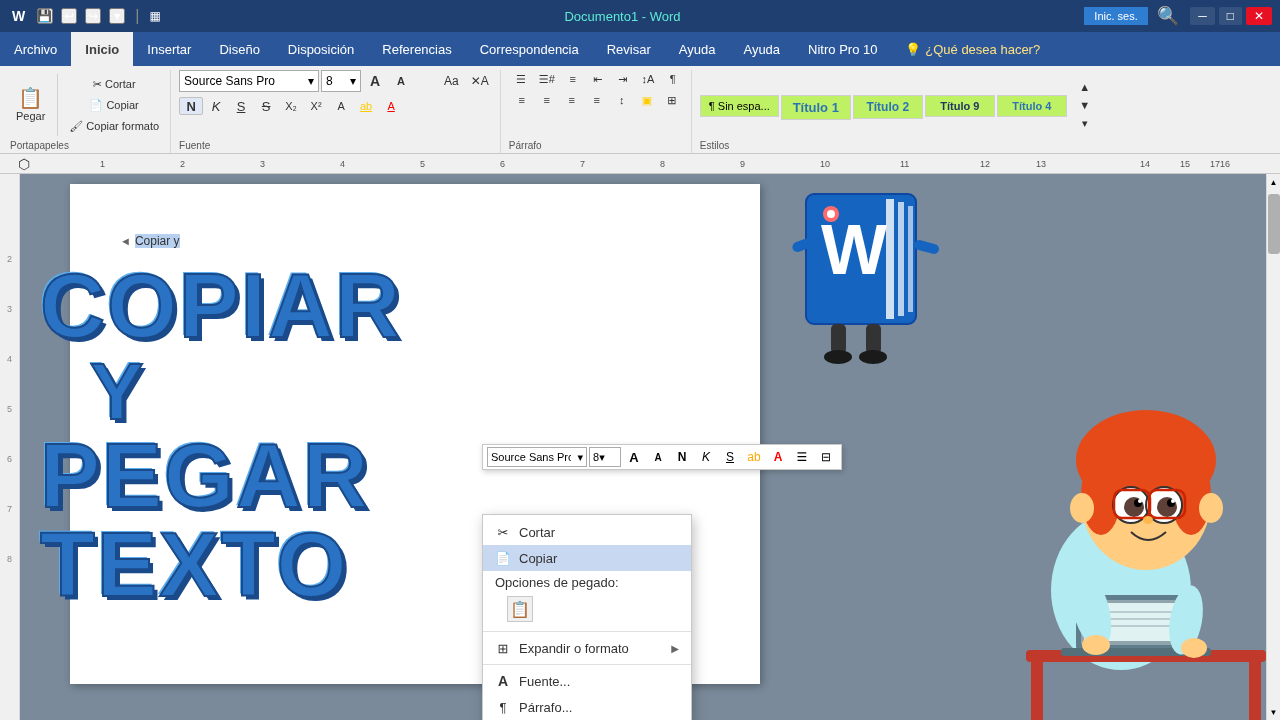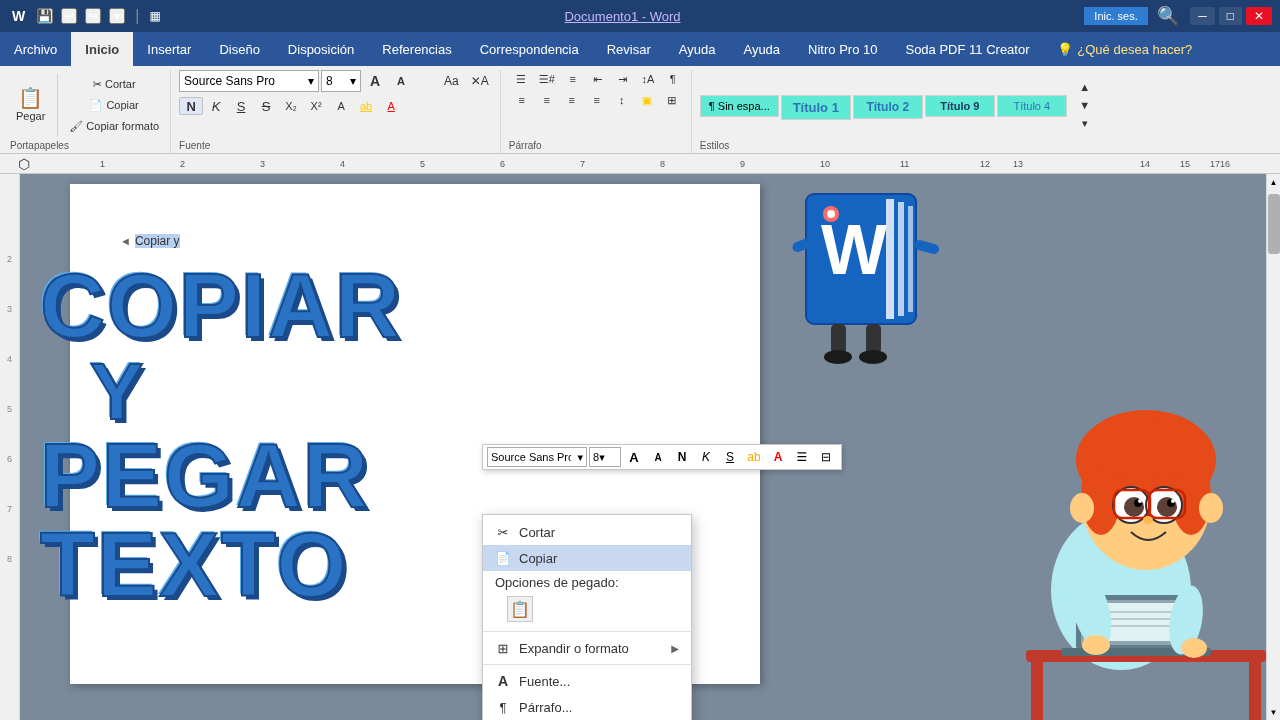--- a/index.html
+++ b/index.html
@@ -9,21 +9,21 @@
     #title-bar {
       height: 32px;
       background: #1e3f6f;
       display: flex;
       align-items: center;
       justify-content: space-between;
       padding: 0 8px;
       color: white;
     }
     #title-bar-left { display: flex; align-items: center; gap: 8px; }
-    #title-bar-center { font-size: 13px; color: #c4b5fd; flex: 1; text-align: center; text-decoration: underline; }
+    #title-bar-center { font-size: 13px; color: #5eead4; flex: 1; text-align: center; }
     #title-bar-right { display: flex; align-items: center; gap: 4px; }
     .title-btn {
       background: rgba(255,255,255,0.1);
       border: none;
       color: white;
       font-size: 12px;
       padding: 2px 8px;
       cursor: pointer;
       border-radius: 2px;
     }
@@ -315,21 +315,21 @@
     }
 
     
     .fmt-b { font-weight: bold; font-size: 13px; }
     .fmt-i { font-style: italic; font-size: 13px; }
     .fmt-u { text-decoration: underline; font-size: 13px; }
     .fmt-s { text-decoration: line-through; font-size: 13px; }
     .style-btn {
       padding: 4px 8px;
       border: 1px solid #d0d0d0;
-      background: #5eead4;
+      background: #bef264;
       font-size: 11px;
       cursor: pointer;
       min-width: 70px;
       text-align: center;
     }
 
     
     .doc-inner {
       padding: 40px 50px;
       position: relative;
@@ -367,21 +367,20 @@
   <div class="ribbon-tab active">Inicio</div>
   <div class="ribbon-tab">Insertar</div>
   <div class="ribbon-tab">Diseño</div>
   <div class="ribbon-tab">Disposición</div>
   <div class="ribbon-tab">Referencias</div>
   <div class="ribbon-tab">Correspondencia</div>
   <div class="ribbon-tab">Revisar</div>
   <div class="ribbon-tab">Ayuda</div>
   <div class="ribbon-tab">Ayuda</div>
   <div class="ribbon-tab">Nitro Pro 10</div>
-  <div class="ribbon-tab">Soda PDF 11 Creator</div>
   <div class="ribbon-tab" style="color:#ffe080;">💡 ¿Qué desea hacer?</div>
 </div>
 
 <div id="ribbon-toolbar">
 
   <div class="ribbon-group" style="min-width:90px;">
     <div class="ribbon-group-content">
       <div style="display:flex;flex-direction:column;align-items:center;border-right:1px solid #d0d0d0;padding-right:6px;height:62px;justify-content:center;">
         <button class="ribbon-btn" style="height:62px;">
           <span class="ribbon-btn-icon">📋</span>
@@ -461,21 +460,21 @@
     <div class="section-label">Párrafo</div>
   </div>
 
   <div class="ribbon-group" style="min-width:380px;flex:1;border-right:none;">
     <div class="ribbon-group-content" style="gap:2px;flex-wrap:nowrap;overflow:hidden;height:62px;align-items:center;">
       <div style="display:flex;gap:2px;flex-wrap:wrap;max-height:62px;overflow:hidden;align-items:flex-start;padding-top:4px;">
         <button class="style-btn" style="font-size:11px;min-width:75px;">¶ Sin espa...</button>
         <button class="style-btn" style="font-size:13px;font-weight:bold;color:#2e74b5;min-width:70px;">Título 1</button>
         <button class="style-btn" style="font-size:12px;font-weight:bold;color:#2e74b5;min-width:70px;">Título 2</button>
         <button class="style-btn" style="font-size:11px;font-weight:bold;color:#1f3763;min-width:70px;">Título 9</button>
-        <button class="style-btn" style="font-size:11px;font-weight:normal;color:#2e74b5;min-width:70px;">Título 4</button>
+        <button class="style-btn" style="font-size:11px;font-weight:bold;color:#2e74b5;min-width:70px;">Título 4</button>
       </div>
       <div style="display:flex;flex-direction:column;justify-content:center;margin-left:4px;">
         <button class="ribbon-btn-small">▲</button>
         <button class="ribbon-btn-small">▼</button>
         <button class="ribbon-btn-small">▾</button>
       </div>
     </div>
     <div class="section-label">Estilos</div>
   </div>
 </div>
@@ -487,21 +486,21 @@
   <span class="ruler-num" style="left:260px;">3</span>
   <span class="ruler-num" style="left:340px;">4</span>
   <span class="ruler-num" style="left:420px;">5</span>
   <span class="ruler-num" style="left:500px;">6</span>
   <span class="ruler-num" style="left:580px;">7</span>
   <span class="ruler-num" style="left:660px;">8</span>
   <span class="ruler-num" style="left:740px;">9</span>
   <span class="ruler-num" style="left:820px;">10</span>
   <span class="ruler-num" style="left:900px;">11</span>
   <span class="ruler-num" style="left:980px;">12</span>
-  <span class="ruler-num" style="left:1013px;">13</span>
+  <span class="ruler-num" style="left:1036px;">13</span>
   <span class="ruler-num" style="left:1140px;">14</span>
   <span class="ruler-num" style="left:1180px;">15</span>
   <span class="ruler-num" style="left:1220px;">16</span>
   <span class="ruler-num" style="left:1210px;">17</span>
 </div>
 
 <div id="main-area">
 
   <div id="left-sidebar" style="font-size:9px;color:#888;display:flex;flex-direction:column;align-items:center;padding-top:80px;gap:40px;">
     <span>2</span>

